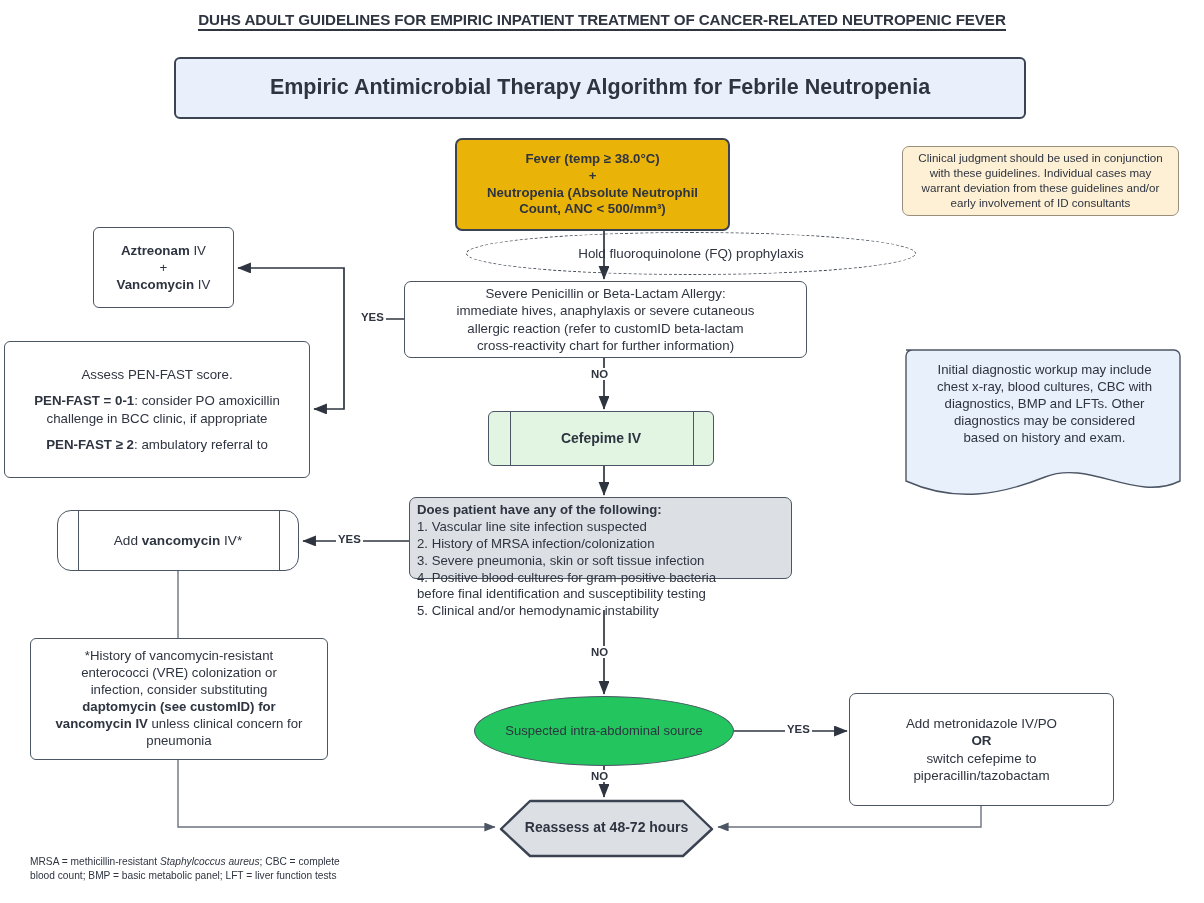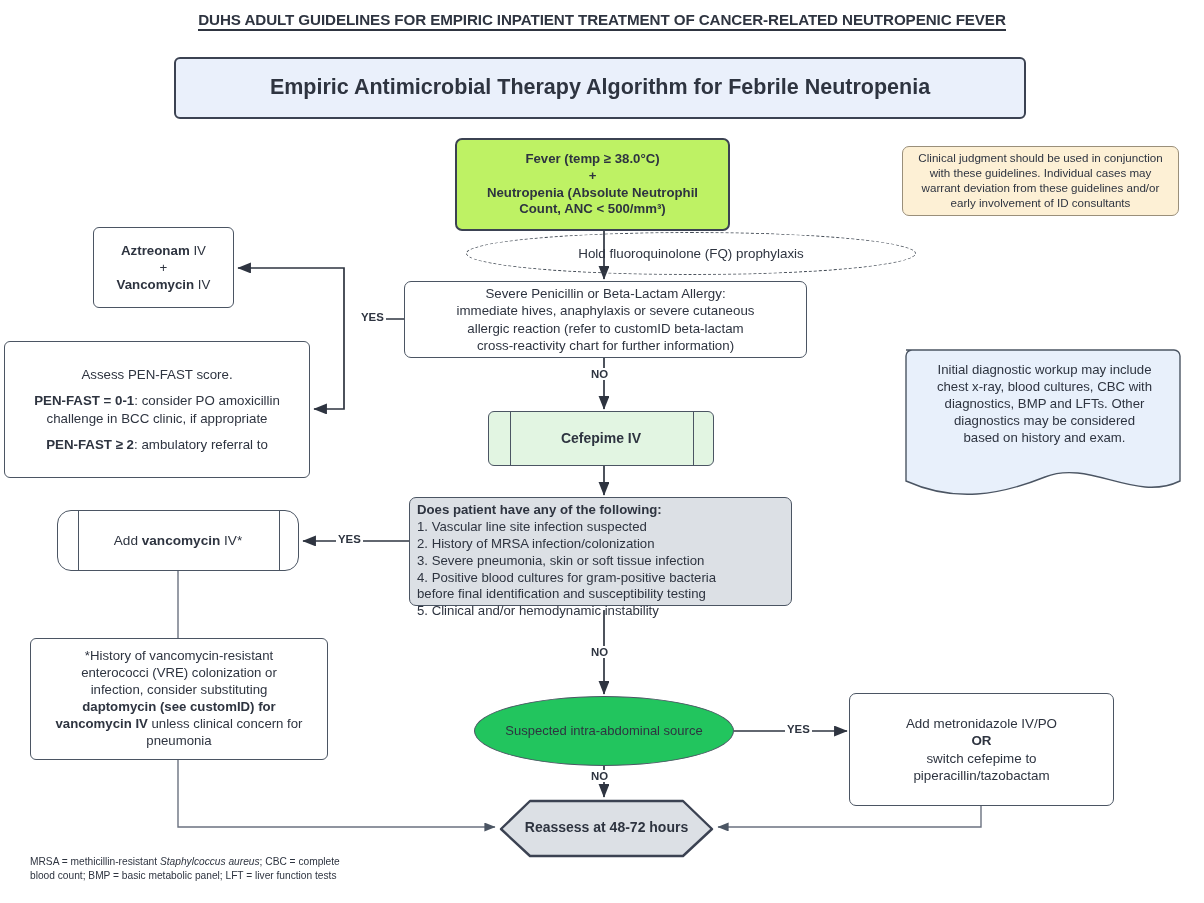--- a/index.html
+++ b/index.html
@@ -55,21 +55,21 @@
     border:2px solid #3b4252;
     border-radius:6px;
     font-size:21.5px;
     font-weight:bold;
     color:#2e3440;
   }
 
   
   #fever-box{
     left:455px; top:138px; width:275px; height:93px;
-    background:#bef264;
+    background:#eab308;
     border:2px solid #3b4252;
     border-radius:7px;
     font-size:13.2px;
     font-weight:bold;
     padding:20px 8px;
   }
 
   
   #clinical-note{
     left:902px; top:146px; width:277px; height:70px;
@@ -139,21 +139,21 @@
   
   #workup-box{
     left:905px; top:348px; width:279px; height:150px;
     font-size:13.2px;
     padding:14px 10px 34px 10px;
     align-items:flex-start;
   }
 
   
   #criteria-box{
-    left:409px; top:497px; width:383px; height:109px;
+    left:409px; top:497px; width:383px; height:82px;
     background:#dce0e5;
     border:1.4px solid #4b5563;
     border-radius:7px;
     font-size:13.2px;
     padding:4px 7px;
     align-items:flex-start;
     text-align:left;
   }
   #criteria-box .hd{font-weight:bold;}
 

